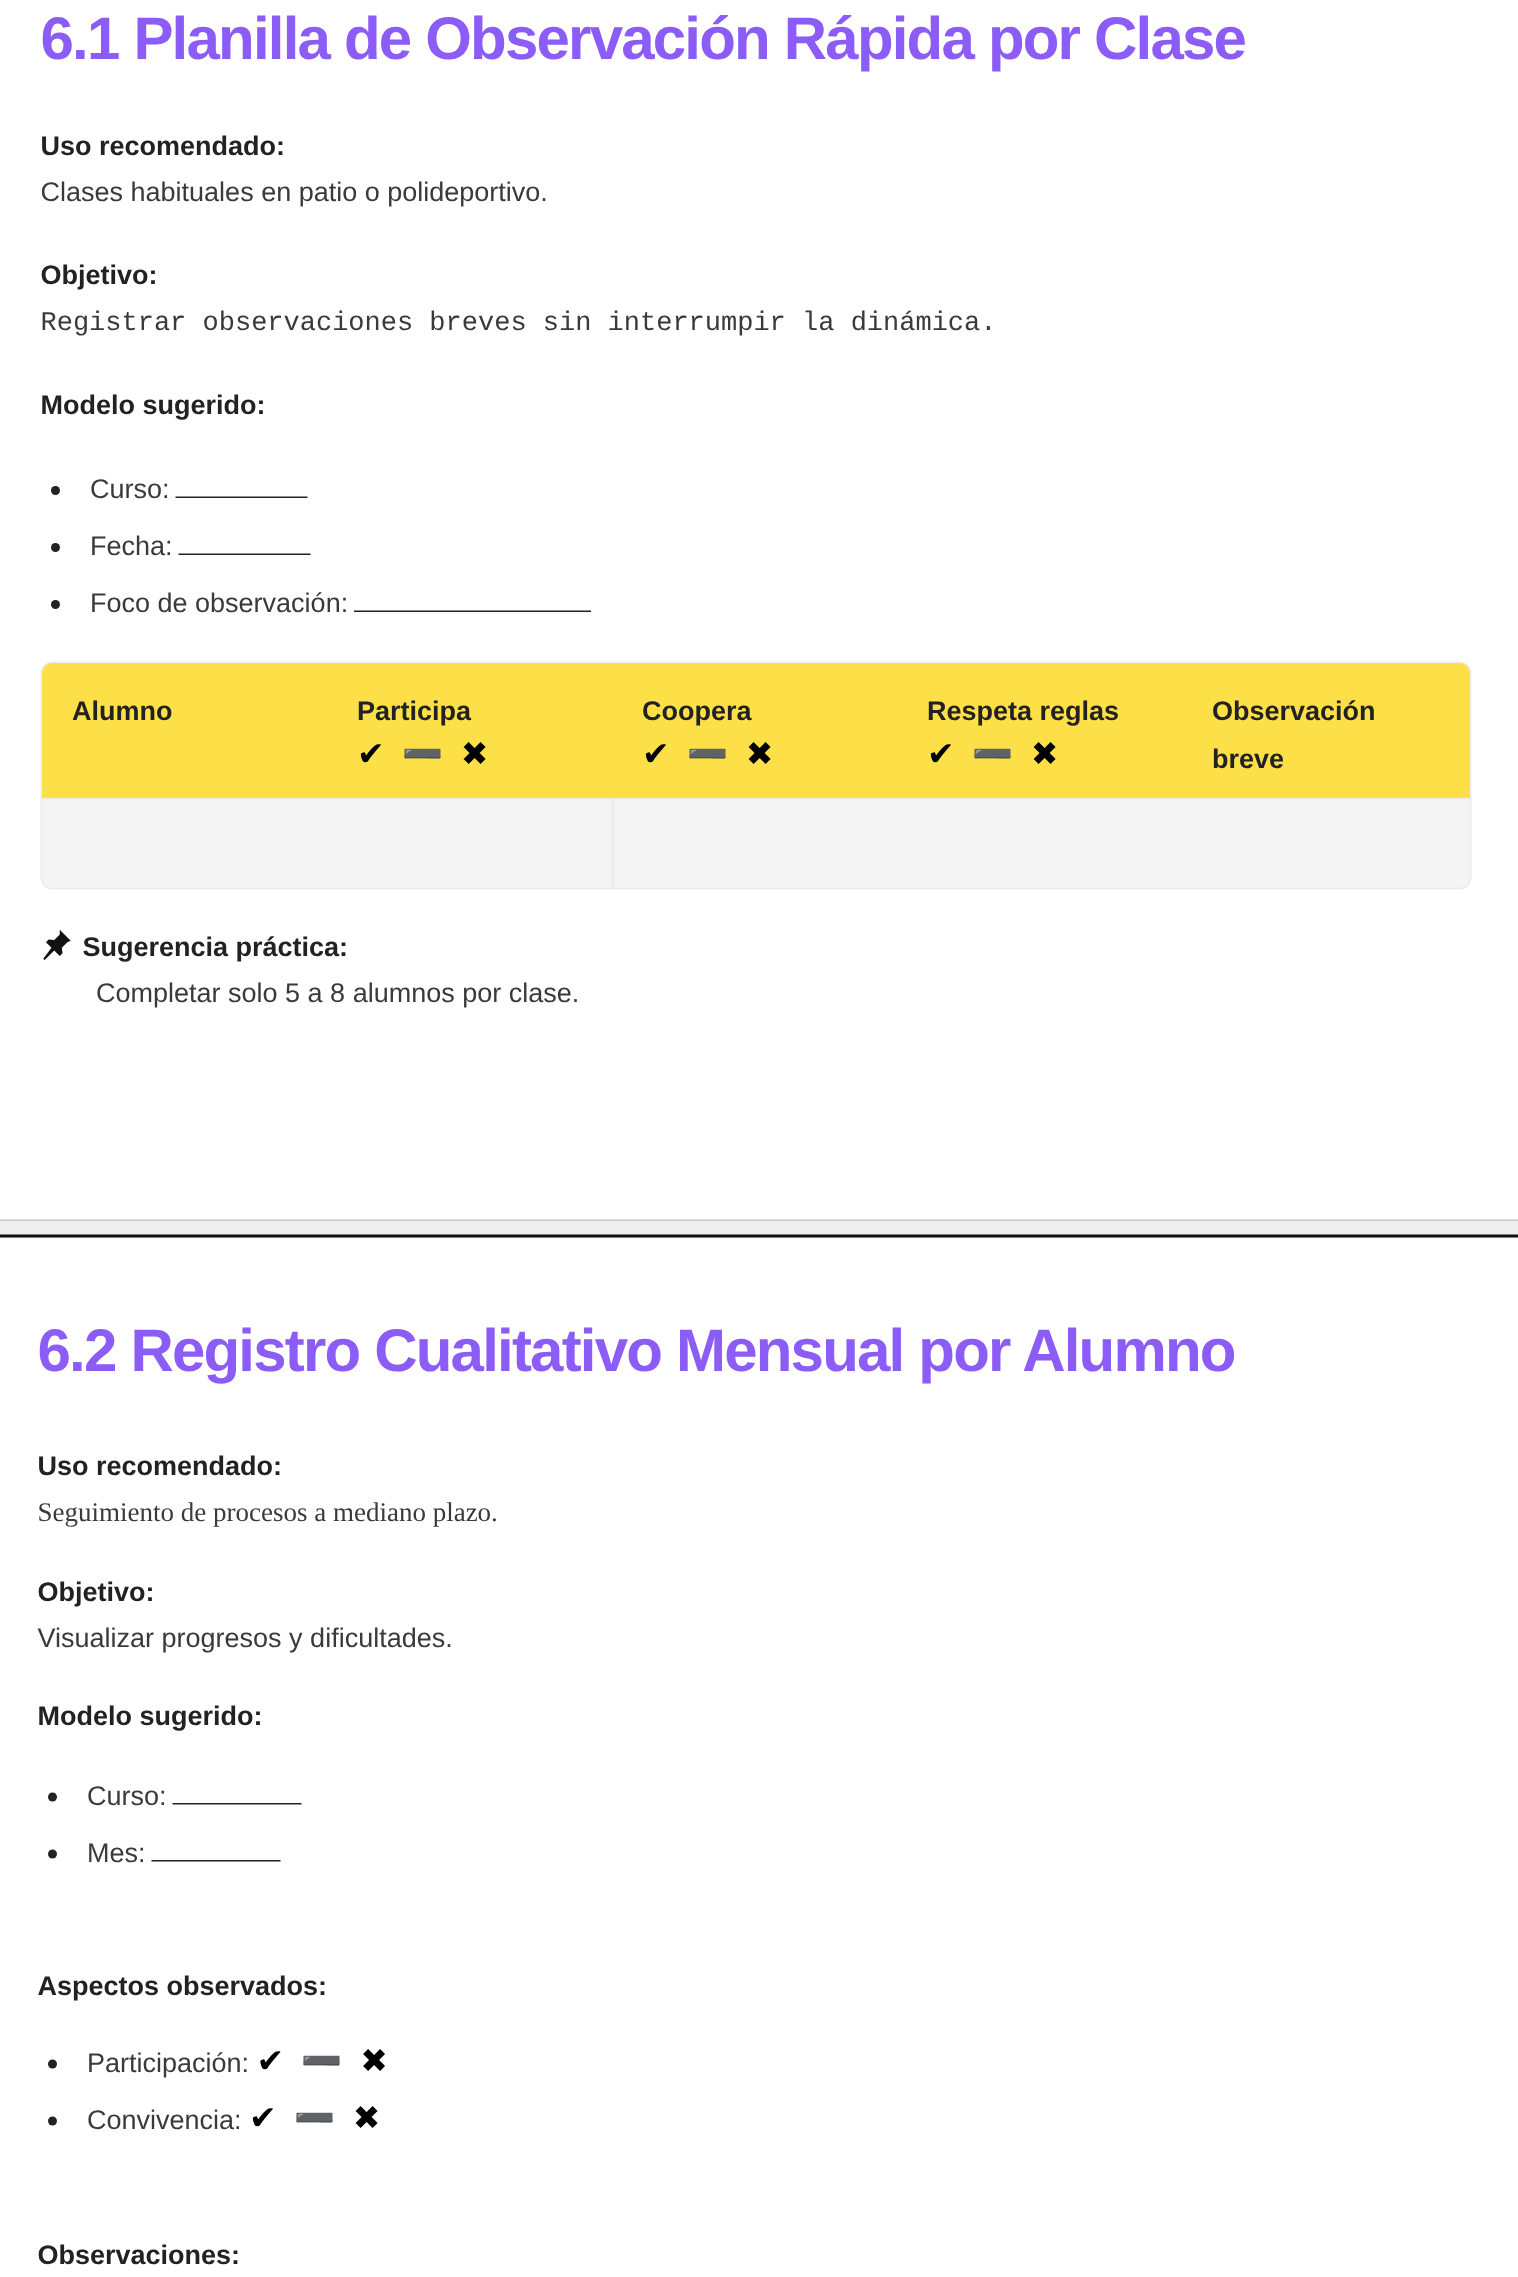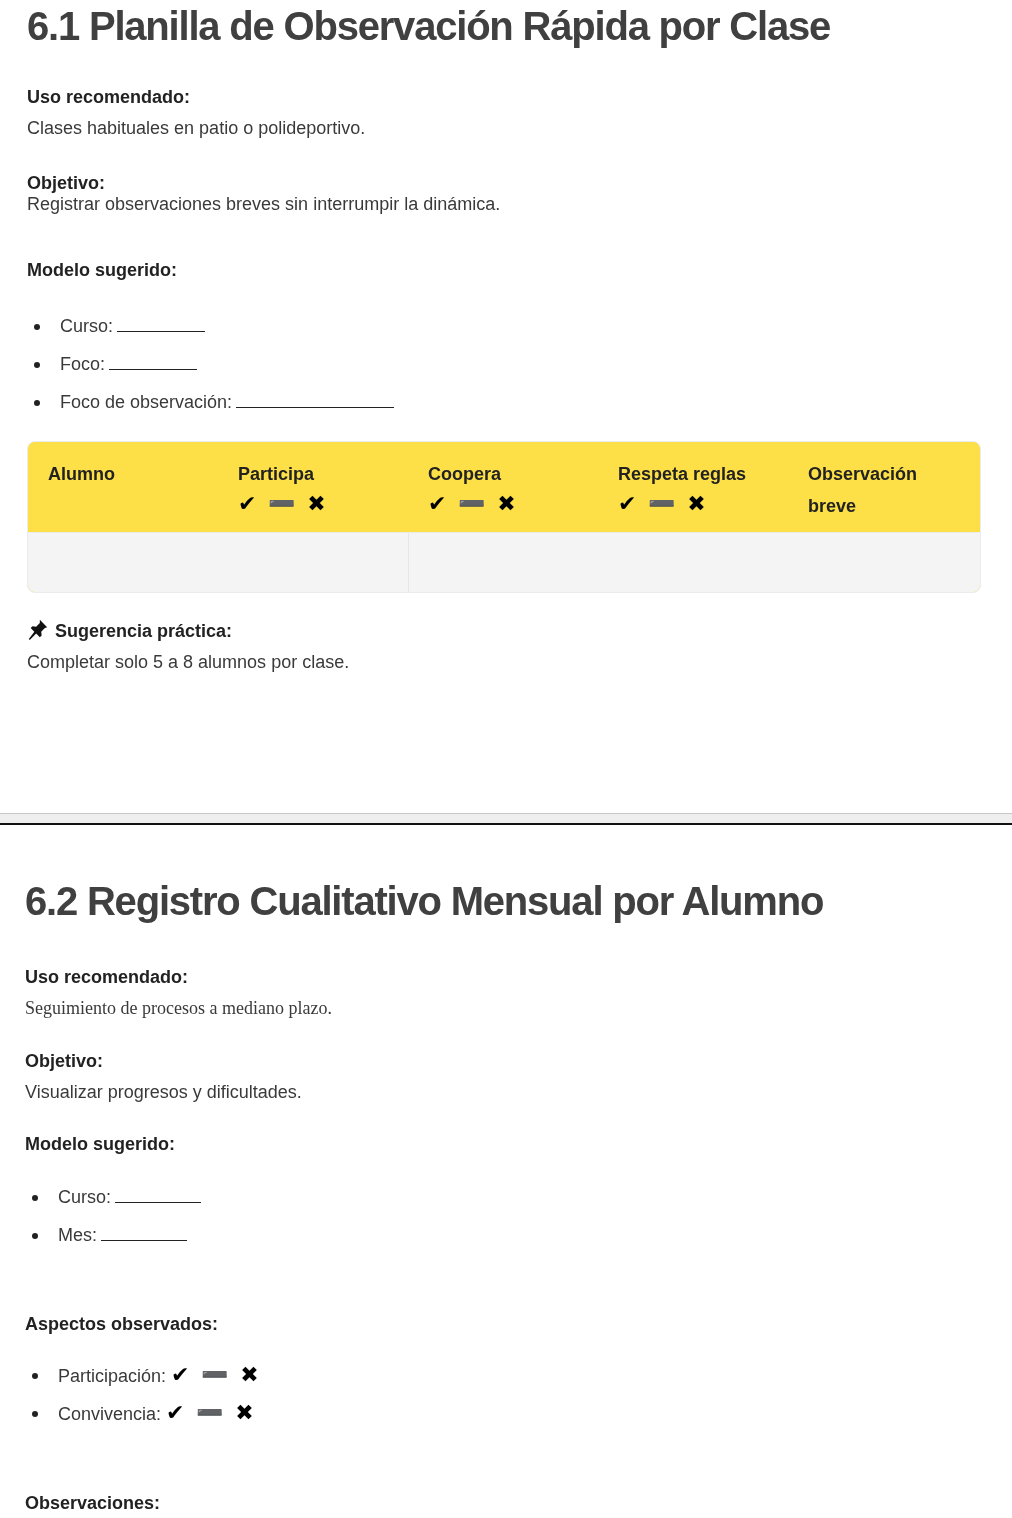--- a/index.html
+++ b/index.html
@@ -4,21 +4,21 @@
 <style>
   html, body { margin: 0; padding: 0; background: #ffffff; }
   body {
     width: 1012px; height: 1518px; overflow: hidden; position: relative;
     font-family: "Liberation Sans", "DejaVu Sans", sans-serif;
     color: #333333;
   }
   .section { position: absolute; left: 0; width: 1012px; }
   .sec1 { top: 0; padding-left: 27px; }
   h1 {
-    margin: 0; font-size: 40px; font-weight: 700; color: #404040;
+    margin: 0; font-size: 40px; font-weight: 700; color: #8b5cf6;
     letter-spacing: -1.2px; line-height: 48px;
   }
   .label { font-weight: 700; font-size: 18px; color: #222222; line-height: 24px; margin: 0; }
   .text { font-size: 18px; color: #3a3a3a; line-height: 24px; margin: 0; }
   ul.list { list-style: none; margin: 1px; padding: 0; }
   ul.list li { position: relative; font-size: 18px; color: #3a3a3a; line-height: 24px; padding-left: 32px; }
   ul.list li::before {
     content: ""; position: absolute; left: 6px; top: 10px; width: 6px; height: 6px;
     border-radius: 50%; background: #222;
   }
@@ -43,30 +43,30 @@
 </head>
 <body>
 
 <div class="section sec1">
   <h1 style="position:absolute; top:2px; left:27px; white-space:nowrap;">6.1 Planilla de Observación Rápida por Clase</h1>
 
   <p class="label" style="position:absolute; top:85px; left:27px;">Uso recomendado:</p>
   <p class="text" style="position:absolute; top:116px; left:27px;">Clases habituales en patio o polideportivo.</p>
 
   <p class="label" style="position:absolute; top:171px; left:27px;">Objetivo:</p>
-  <p class="text" style="position:absolute; top:192px; left:27px;">Registrar observaciones breves sin interrumpir la dinámica.</p>
+  <p class="text" style="position:absolute; top:204px; left:27px;font-family:Liberation Mono, monospace;">Registrar observaciones breves sin interrumpir la dinámica.</p>
 
   <p class="label" style="position:absolute; top:258px; left:27px;">Modelo sugerido:</p>
 
   <ul class="list" style="position:absolute; top:313px; left:27px;">
     <li style="height:38px;">
       <span>Curso:</span><span class="blank" style="width:88px;"></span>
     </li>
     <li style="height:38px;">
-      <span>Foco:</span><span class="blank" style="width:88px;"></span>
+      <span>Fecha:</span><span class="blank" style="width:88px;"></span>
     </li>
     <li style="height:38px;">
       <span>Foco de observación:</span><span class="blank" style="width:158px;"></span>
     </li>
   </ul>
 </div>
 
 <div class="tbl">
   <div class="head">
     <div class="th" style="left:20px;">
@@ -94,21 +94,21 @@
     <div class="cell div" style="left:380px; width:572px;"></div>
   </div>
 </div>
 
 <div style="position:absolute; top:618px; left:27px;">
   <div class="label" style="line-height:26px;">
     <svg class="pin" viewBox="0 0 24 24">
       <path d="M14 2 L22 10 L19.5 11 L15.5 15 L16 19 L14 21 L10 17 L3 24 L2 23 L8 15 L4 11 L6 9 L10 9.5 L14 5.5 Z" fill="#111"></path>
     </svg><span>Sugerencia práctica:</span>
   </div>
-  <p class="text" style="margin-top:6px;">Completar solo 5 a 8 alumnos por clase.</p>
+  <p class="text" style="margin-top:6px;margin-left:37px;">Completar solo 5 a 8 alumnos por clase.</p>
 </div>
 
 <div class="sep"></div>
 
 <div>
   <h1 style="position:absolute; top:877px; left:25px; white-space:nowrap;">6.2 Registro Cualitativo Mensual por Alumno</h1>
 
   <p class="label" style="position:absolute; top:965px; left:25px;">Uso recomendado:</p>
   <p class="text" style="position:absolute; top:996px; left:25px;font-family:Liberation Serif, serif;">Seguimiento de procesos a mediano plazo.</p>
 

